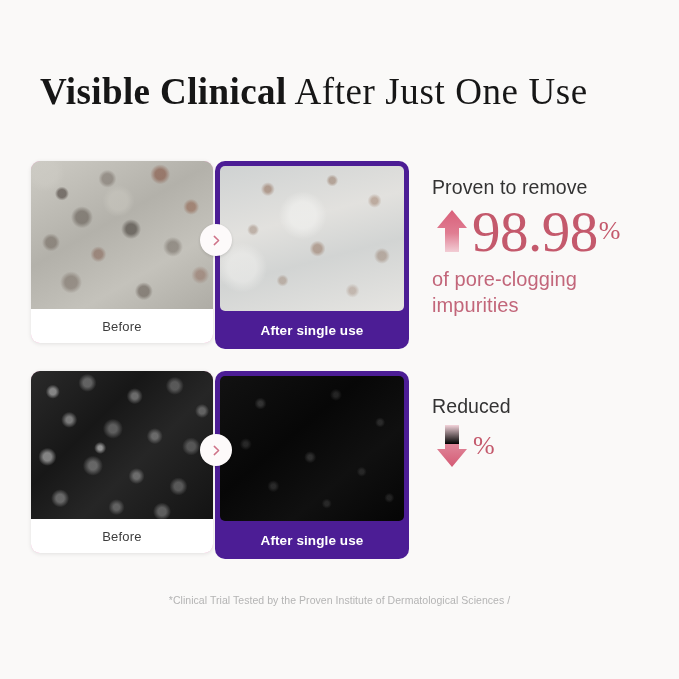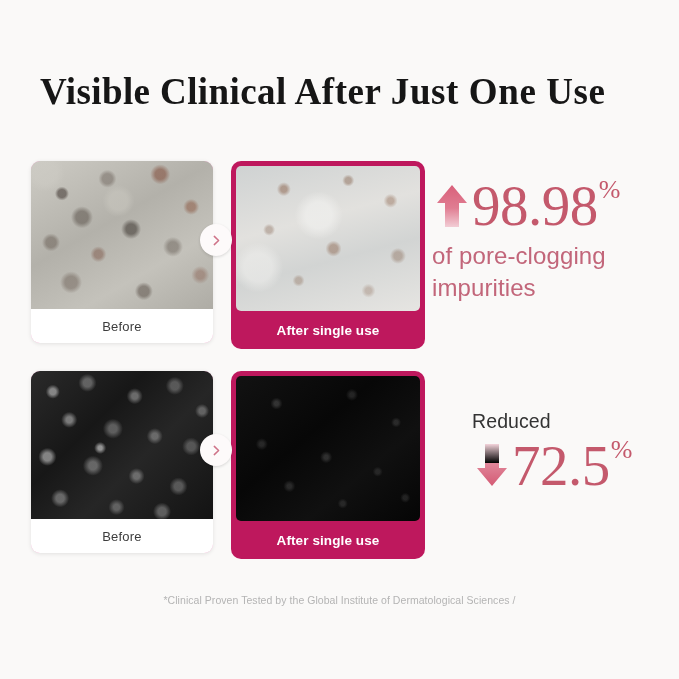--- a/index.html
+++ b/index.html
@@ -24,21 +24,21 @@
     font-size: 37px;
     color: #161616;
     letter-spacing: 0.2px;
     white-space: nowrap;
   }
   .headline .strong {
     font-weight: bold;
     letter-spacing: 0.4px;
   }
   .headline .light {
-    font-weight: bold;
+    font-weight: normal;
     letter-spacing: 0.6px;
     margin-top: 22px;
   }
 
   
   .compare-row {
     position: absolute;
     left: 31px;
   }
   #row-1 { top: 161px; }
@@ -71,24 +71,24 @@
     display: flex;
     align-items: center;
     justify-content: center;
     font-size: 13px;
     color: #3d3d3d;
     letter-spacing: 0.2px;
   }
 
   
   .card-after {
-    left: 200px;
+    left: 184px;
     width: 194px;
     height: 188px;
-    background: #be185d;
+    background: #4c1d95;
     padding: 5px 5px 0 5px;
     box-sizing: border-box;
     border-radius: 10px;
   }
   .card-after .swatch {
     height: 145px;
     width: 100%;
     border-radius: 5px;
     position: relative;
     overflow: hidden;
@@ -198,32 +198,33 @@
       linear-gradient(140deg, #121212 0%, #070707 40%, #101010 68%, #050505 100%);
     filter: blur(0.5px);
   }
 
   
   .stat {
     position: absolute;
     left: 432px;
   }
   #stat-1 { top: 175px; }
-  #stat-2 { top: 409px; margin-left: 40px; }
+  #stat-2 { top: 394px; }
 
   .stat-lead {
     font-size: 19.5px;
     color: #333333;
     line-height: 1.32;
     letter-spacing: 0.1px;
     white-space: nowrap;
   }
 
   .stat-figure {
     display: flex;
+    align-items: center;
     margin-top: 2px;
   }
   .arrow-wrap {
     width: 40px;
     flex: 0 0 40px;
     display: flex;
     align-items: center;
     justify-content: center;
   }
   .big-num {
@@ -234,21 +235,21 @@
     letter-spacing: -0.5px;
   }
   .pct {
     font-family: "Liberation Serif", serif;
     font-size: 26px;
     color: #c4596c;
     line-height: 1;
     margin-left: 1px;
   }
   .stat-tail {
-    font-size: 24px;
+    font-size: 20px;
     color: #c2667a;
     line-height: 1.32;
     letter-spacing: 0.1px;
     margin-top: 6px;
     max-width: 200px;
   }
 
   
   .footnote {
     position: absolute;
@@ -303,20 +304,21 @@
   </div>
 
   <div class="card card-after">
     <div class="swatch tex-after-2"></div>
     <div class="bar">After single use</div>
   </div>
 
 </div>
 
 <div class="stat" id="stat-1">
+  <div class="stat-lead">Proven to remove</div>
   <div class="stat-figure">
     <span class="arrow-wrap">
       <svg width="34" height="48" viewBox="0 0 34 48" aria-hidden="true">
         <defs>
           <linearGradient id="gradUp" x1="0" y1="0" x2="0" y2="1">
             <stop offset="0%" stop-color="#d9607a"></stop>
             <stop offset="55%" stop-color="#e07d92"></stop>
             <stop offset="100%" stop-color="#f2cdd5"></stop>
           </linearGradient>
         </defs>
@@ -338,20 +340,19 @@
           <linearGradient id="gradDown" x1="0" y1="0" x2="0" y2="1">
             <stop offset="0%" stop-color="#f4d4db"></stop>
             <stop offset="45%" stop-color="#e38characters"></stop>
             <stop offset="45%" stop-color="#e0879a"></stop>
             <stop offset="100%" stop-color="#d45a74"></stop>
           </linearGradient>
         </defs>
         <path d="M10 3 L24 3 L24 27 L32 27 L17 45 L2 27 L10 27 Z" fill="url(#gradDown)"></path>
       </svg>
     </span>
-    <span class="big-num">72.5</span>
     <span class="pct">%</span>
   </div>
 </div>
 
 <div class="footnote">
-  <div>*Clinical Proven Tested by the Global Institute of Dermatological Sciences /</div>
+  <div>*Clinical Trial Tested by the Proven Institute of Dermatological Sciences /</div>
 </div>
 
 </body></html>

